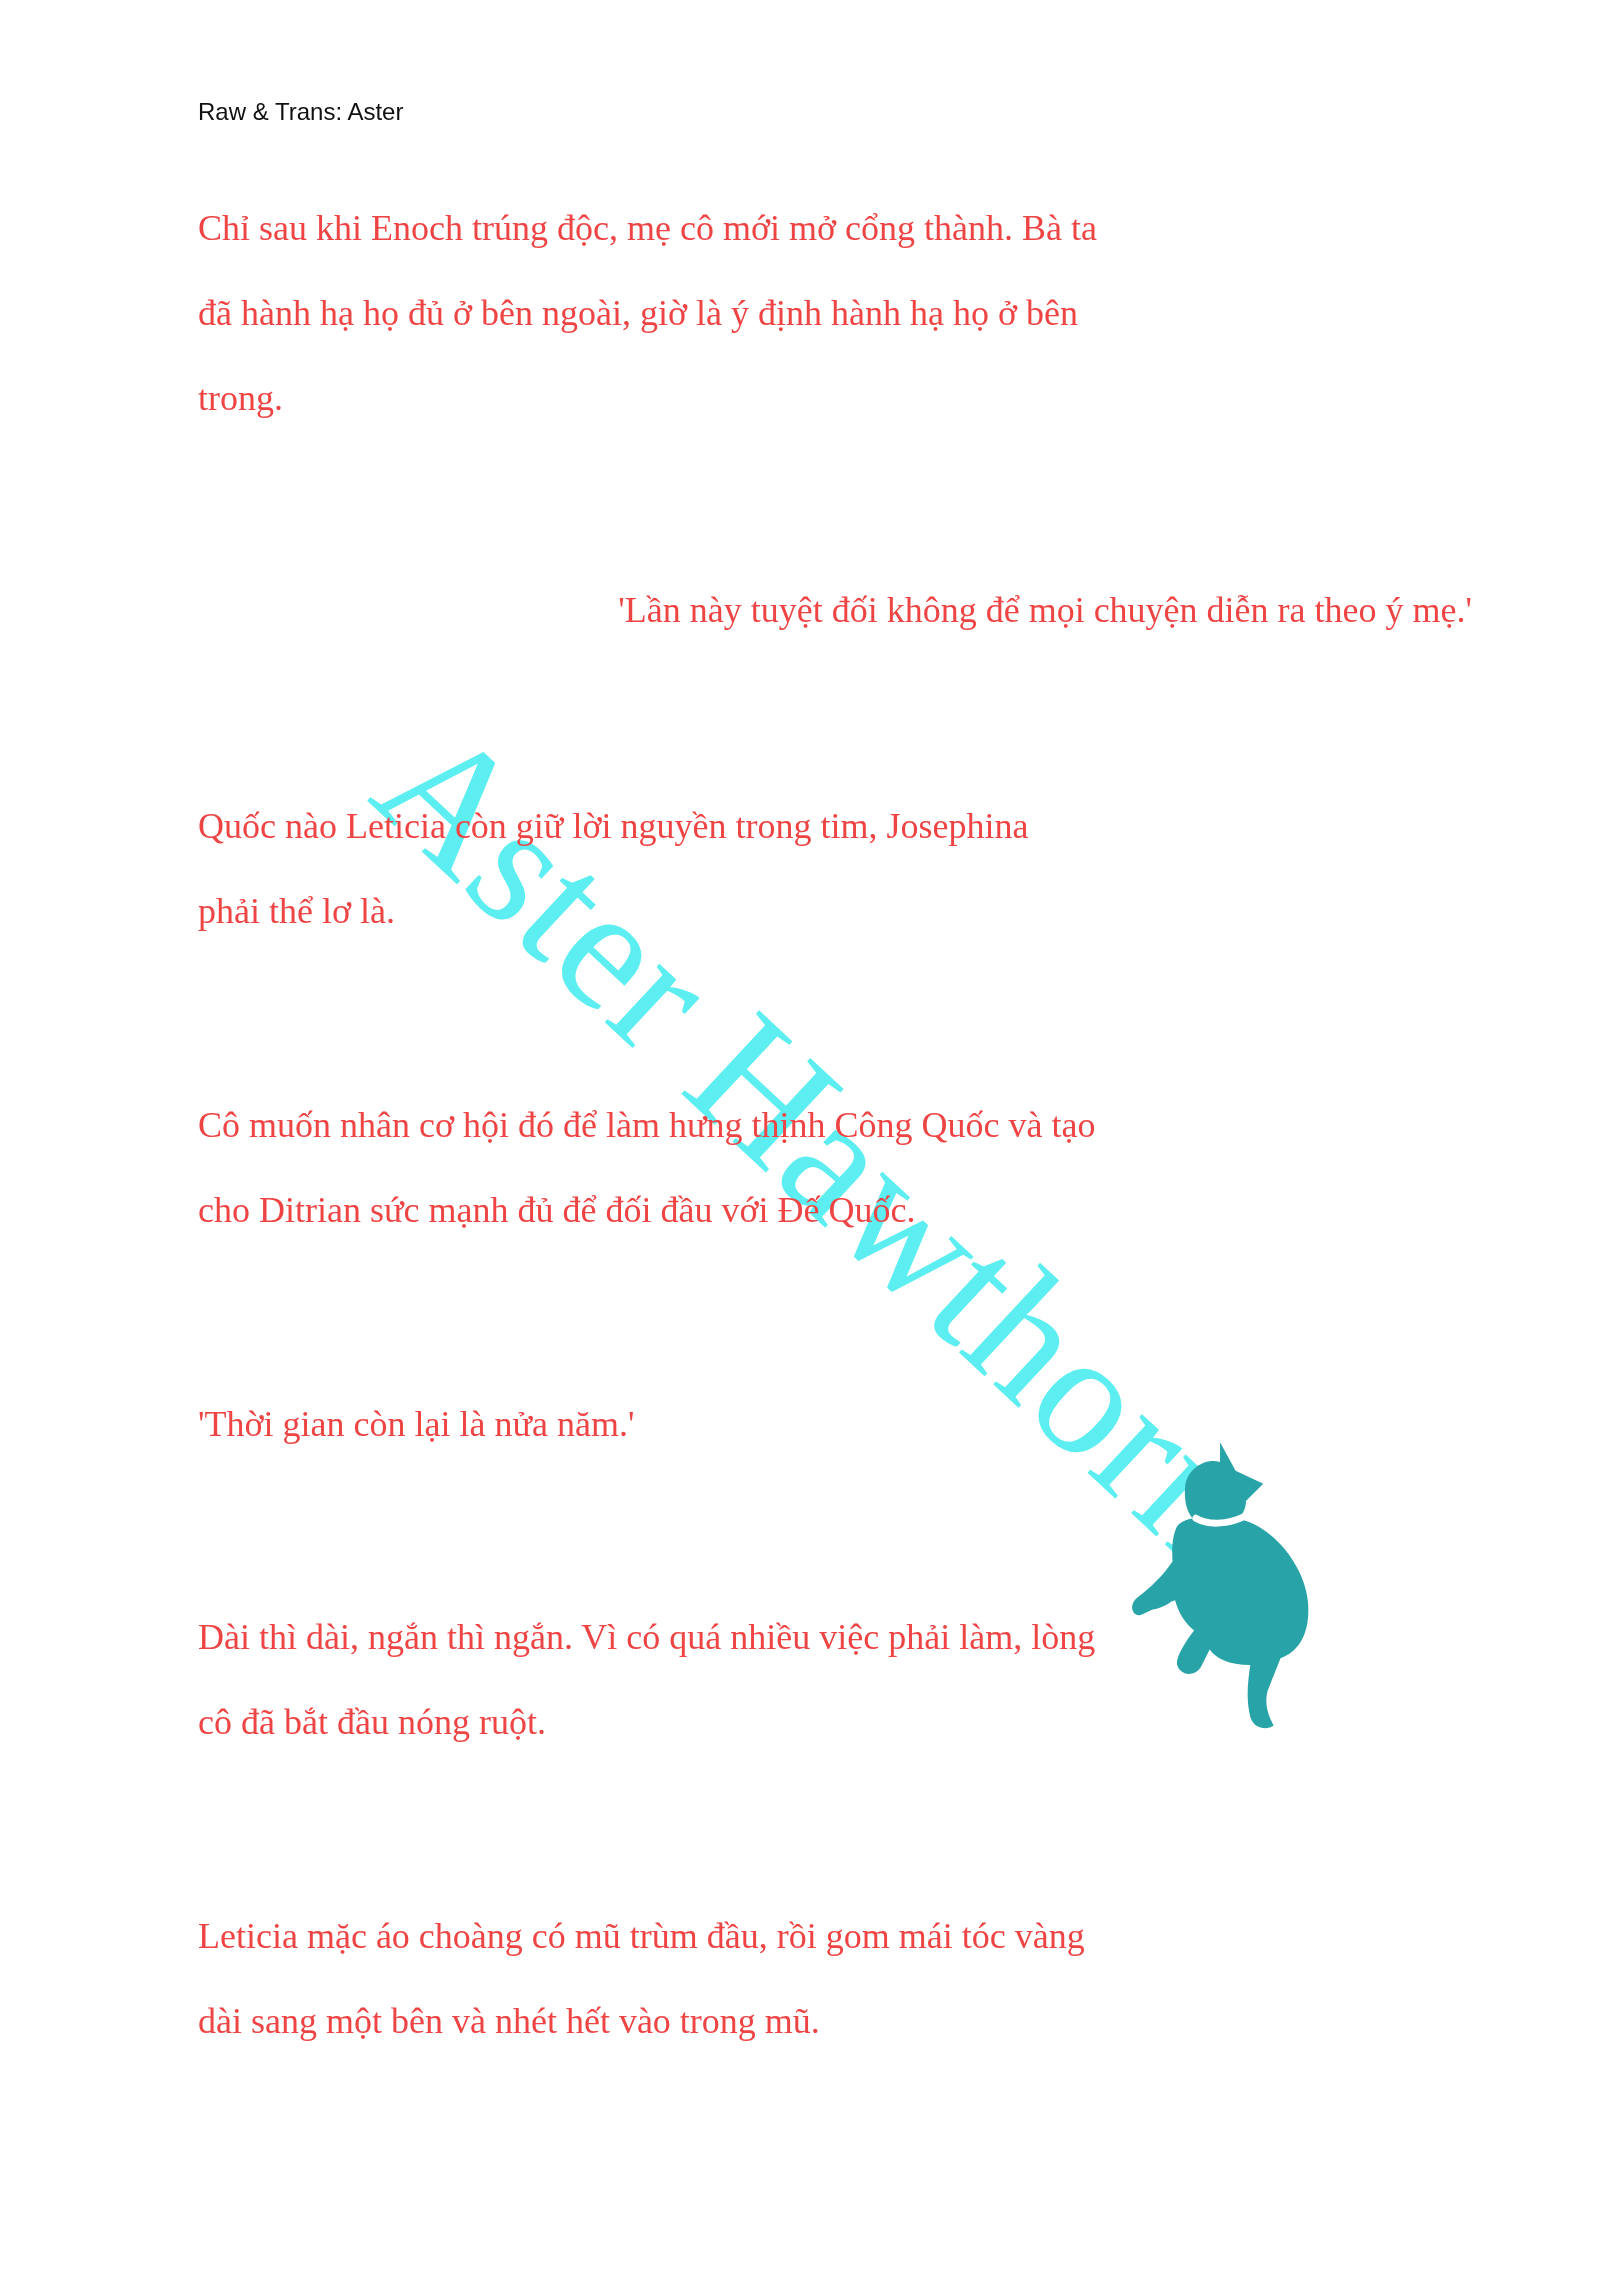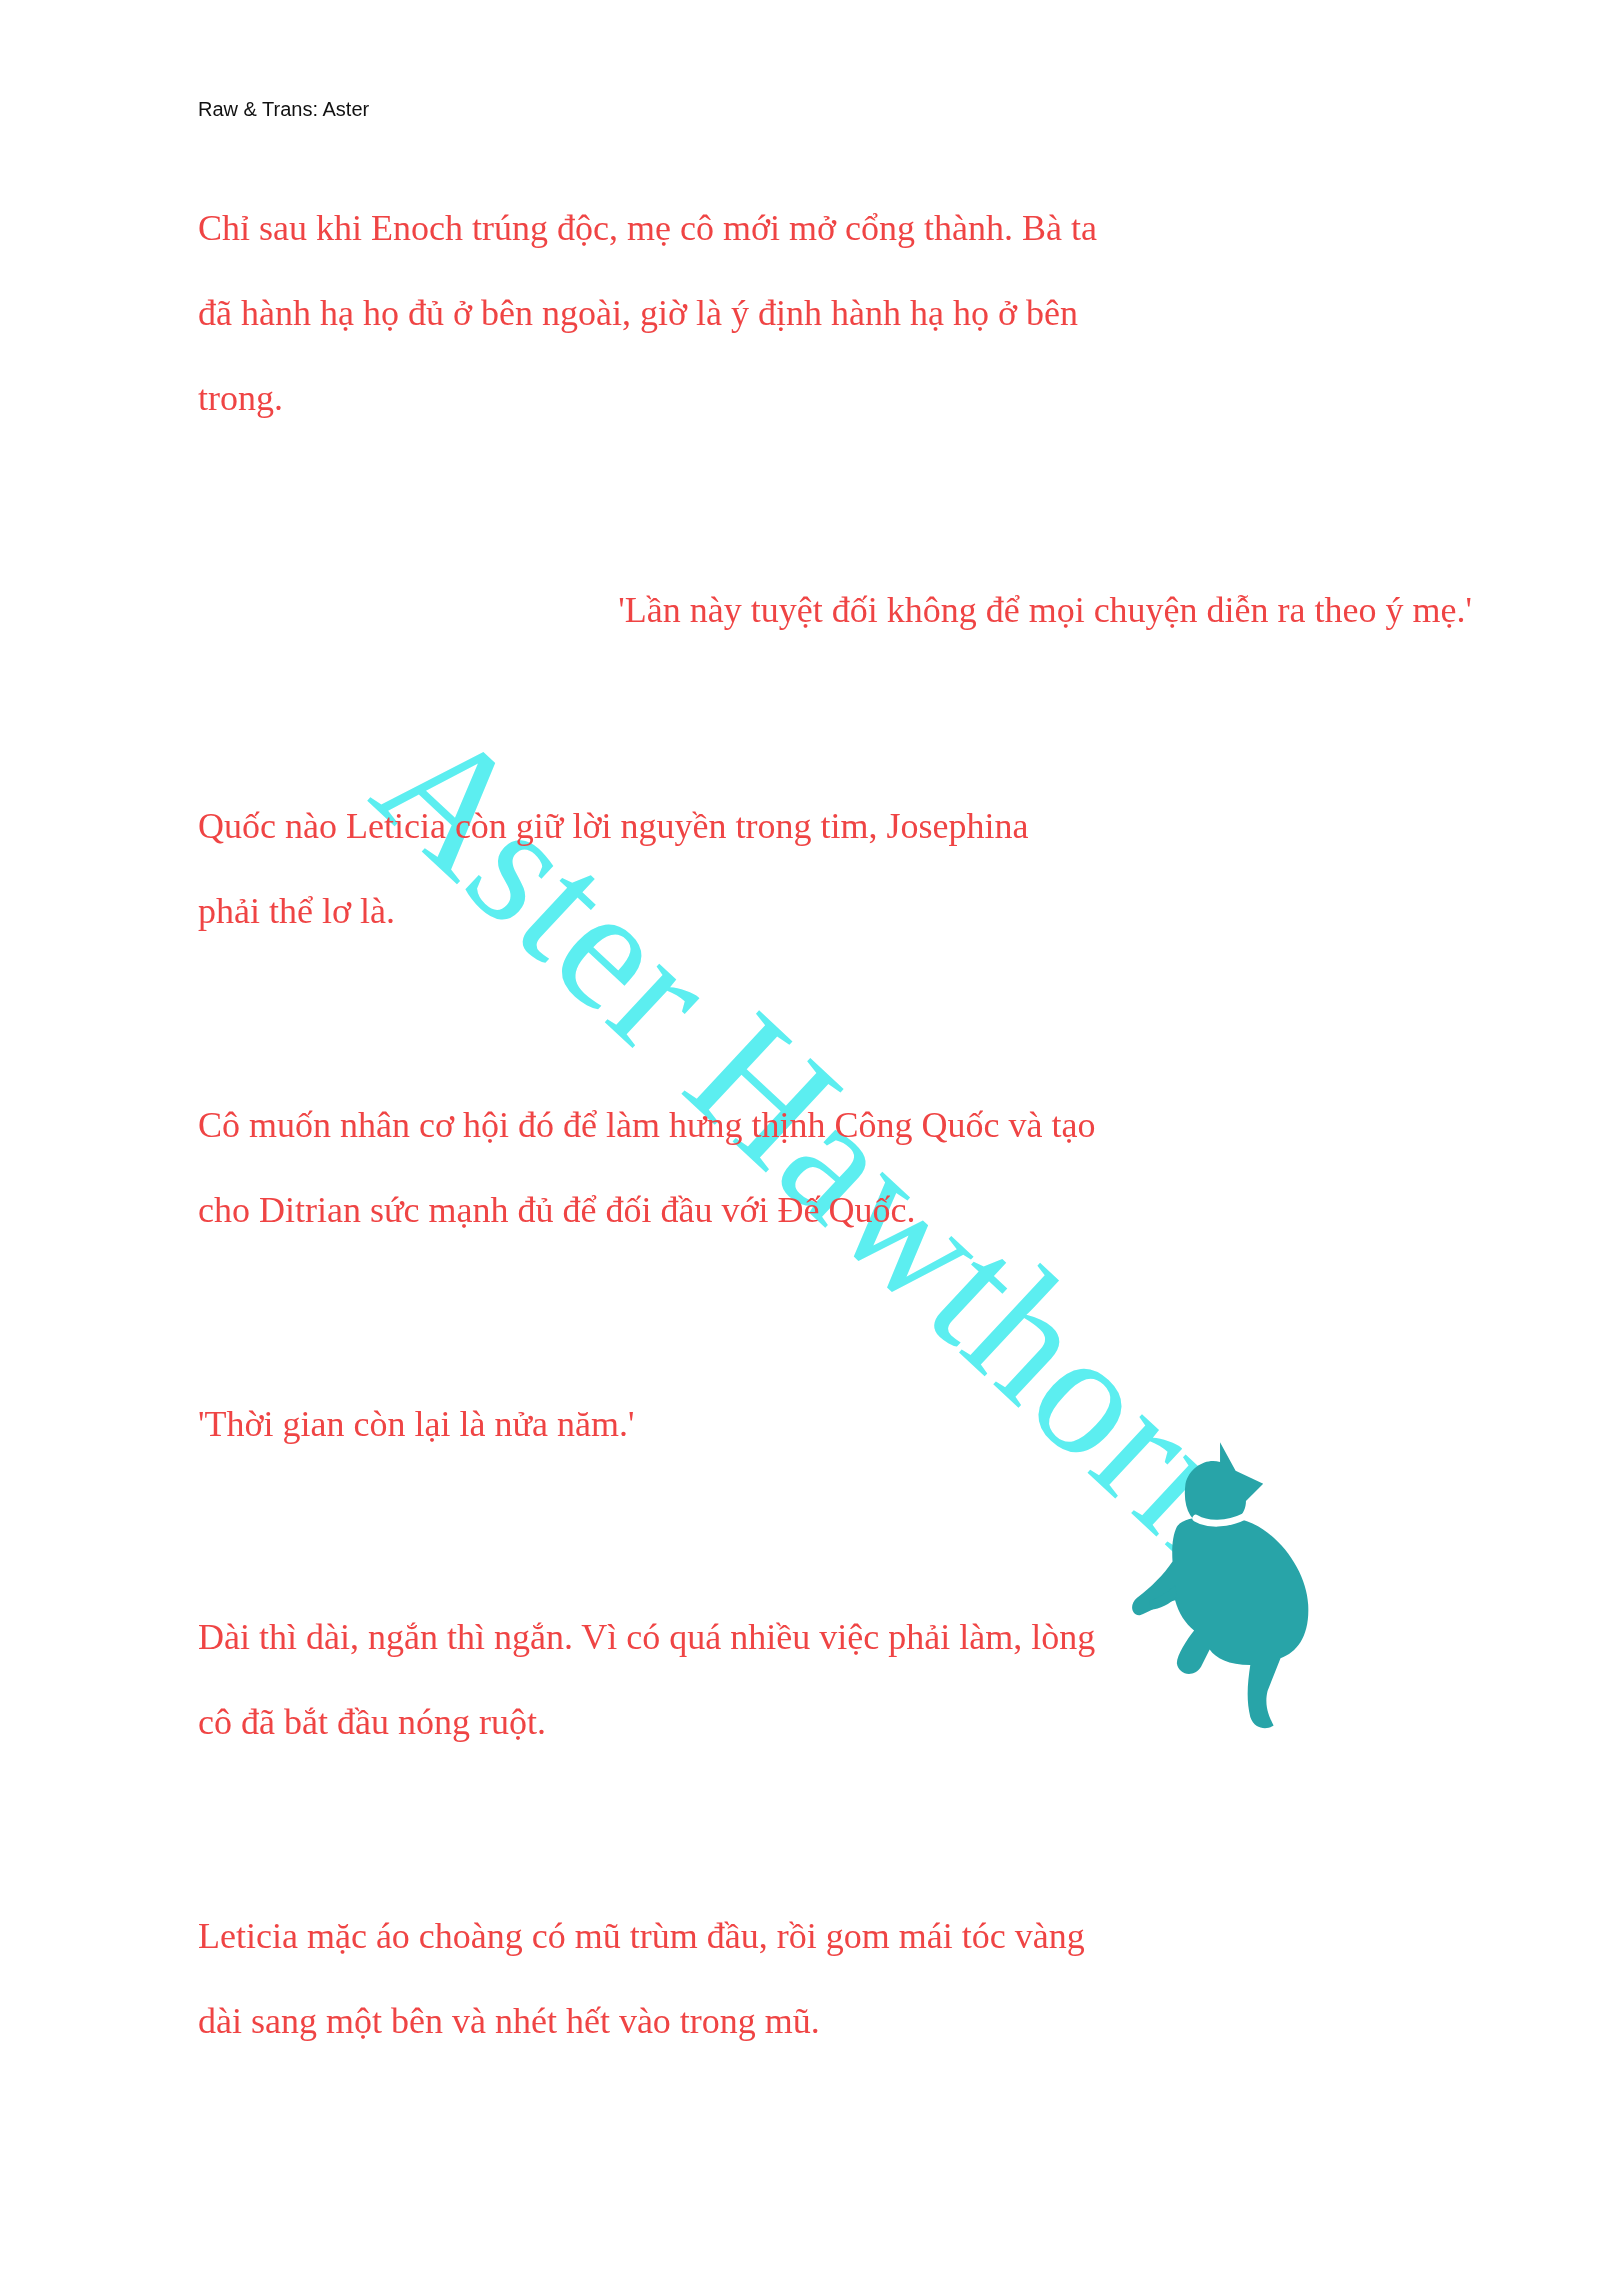--- a/index.html
+++ b/index.html
@@ -18,21 +18,21 @@
       left: 0; top: 0;
       width: 1621px;
       height: 2293px;
       background: #ffffff;
     }
     .header {
       position: absolute;
       left: 198px;
       top: 98px;
       font-family: "Liberation Sans", sans-serif;
-      font-size: 20px;
+      font-size: 24px;
       color: #111111;
       white-space: nowrap;
     }
     .para {
       position: absolute;
       left: 198px;
       width: 1274px;
       font-family: "Liberation Serif", serif;
       font-size: 36px;
       line-height: 85px;

